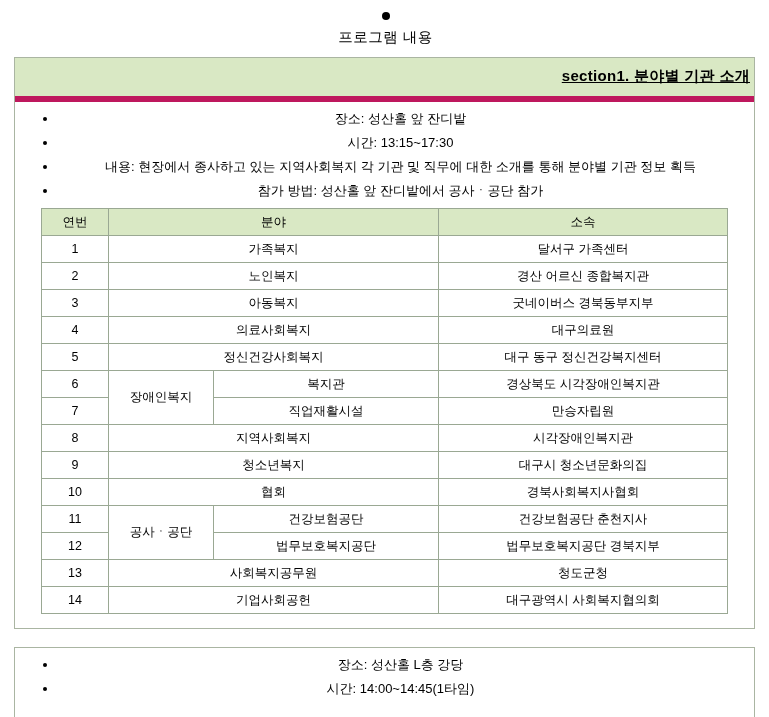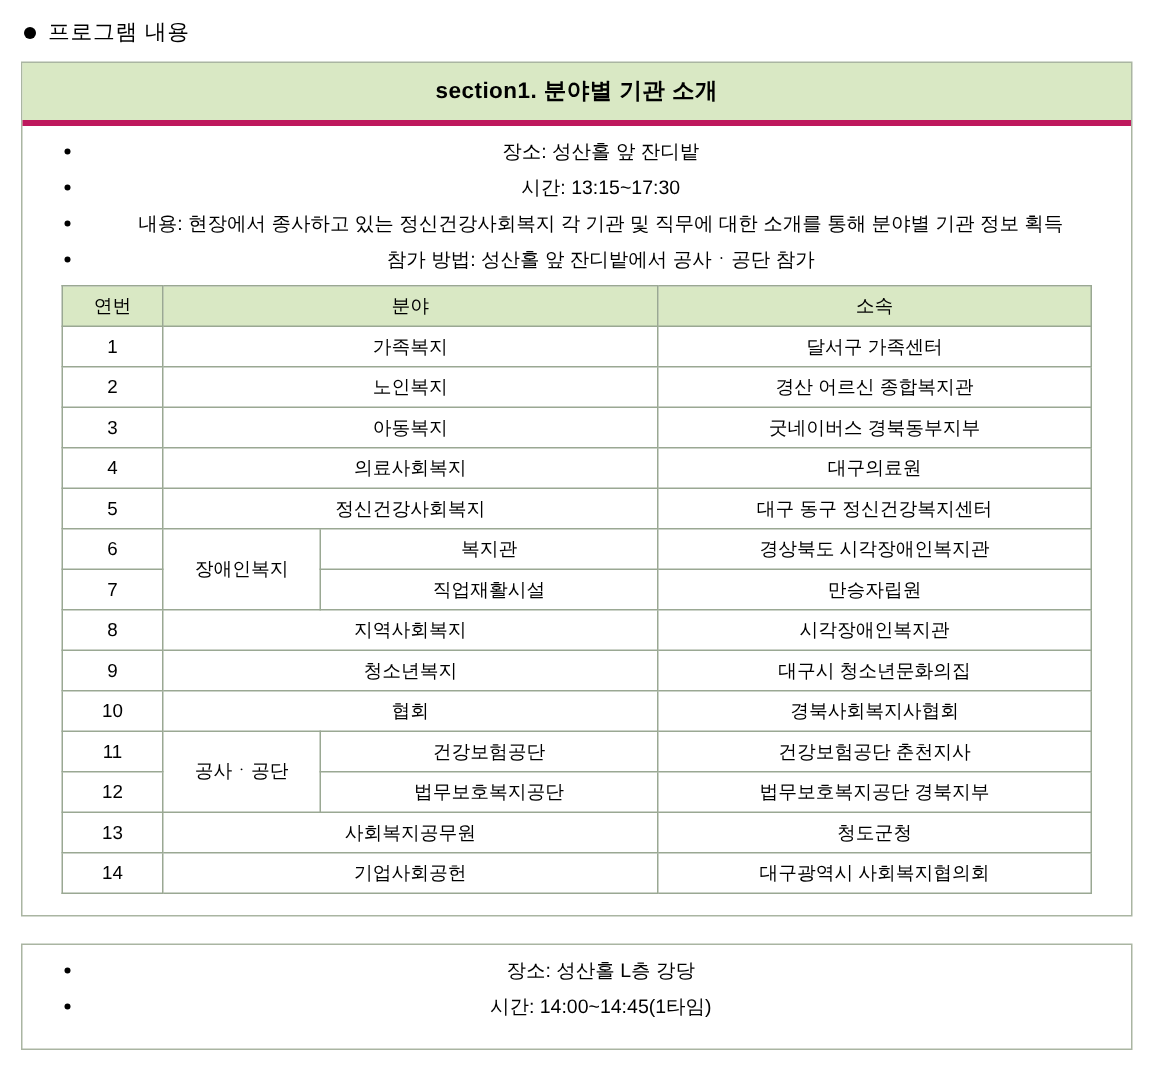--- a/index.html
+++ b/index.html
@@ -22,20 +22,21 @@
     box-sizing: border-box;
     width: 769px;
   }
 
   
   .doc-heading {
     display: flex;
     align-items: center;
     gap: 8px;
     margin: 4px 0 10px 2px;
+    flex-direction: column;
   }
   .doc-heading .bullet {
     width: 8px;
     height: 8px;
     background: #000;
     border-radius: 50%;
     display: inline-block;
     flex: none;
   }
   .doc-heading .text {
@@ -45,26 +46,27 @@
 
   
   .section-card {
     border: 1px solid #aab5a2;
     box-sizing: border-box;
     margin-bottom: 18px;
     background: #fff;
   }
   .section-title {
     background: #d9e8c4;
-    border-bottom: 4px solid #be185d;
-    text-align: center;
+    border-bottom: 6px solid #be185d;
+    text-align: right;
     font-size: 15px;
     font-weight: bold;
     padding: 9px 4px 10px 4px;
     letter-spacing: 0.3px;
+    text-decoration: underline;
   }
   .section-body {
     padding: 8px 10px 10px 10px;
   }
 
   
   ul.info-list {
     list-style: none;
     margin: 0 0 8px 0;
     padding: 0 0 0 16px;
@@ -122,21 +124,21 @@
     <span class="bullet"></span>
     <span class="text">프로그램 내용</span>
   </div>
 
   <div class="section-card">
     <div class="section-title">section1. 분야별 기관 소개</div>
     <div class="section-body">
       <ul class="info-list">
         <li>장소: 성산홀 앞 잔디밭</li>
         <li>시간: 13:15~17:30</li>
-        <li>내용: 현장에서 종사하고 있는 정신건강사회복지 각 기관 및 직무에 대한 소개를 통해 분야별 기관 정보 획득</li>
+        <li>내용: 현장에서 종사하고 있는 지역사회복지 각 기관 및 직무에 대한 소개를 통해 분야별 기관 정보 획득</li>
         <li>참가 방법: 성산홀 앞 잔디밭에서 공사ㆍ공단 참가</li>
       </ul>
 
       <table class="agency-table">
         <thead>
           <tr>
             <th class="col-no">연번</th>
             <th class="col-field" colspan="2">분야</th>
             <th class="col-org">소속</th>
           </tr>

